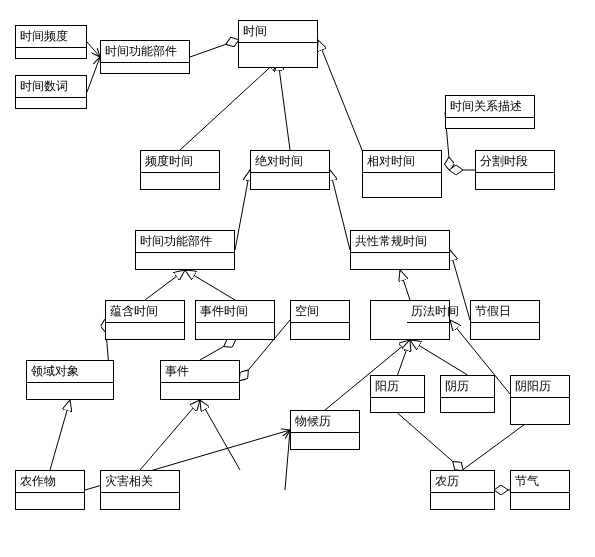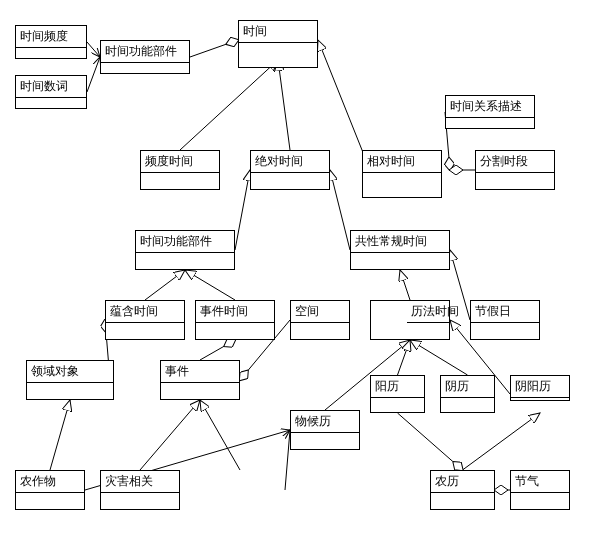--- a/index.html
+++ b/index.html
@@ -162,21 +162,21 @@
       <div class="body"></div>
     </div>
     <div class="box" style="left: 370px; top: 375px; width: 55px; height: 38px;">
       <div class="title">阳历</div>
       <div class="body"></div>
     </div>
     <div class="box" style="left: 440px; top: 375px; width: 55px; height: 38px;">
       <div class="title">阴历</div>
       <div class="body"></div>
     </div>
-    <div class="box" style="left: 510px; top: 375px; width: 60px; height: 26px;">
+    <div class="box" style="left: 510px; top: 375px; width: 60px; height: 50px;">
       <div class="title">阴阳历</div>
       <div class="body"></div>
     </div>
     <div class="box" style="left: 15px; top: 470px; width: 70px; height: 40px;">
       <div class="title">农作物</div>
       <div class="body"></div>
     </div>
     <div class="box" style="left: 100px; top: 470px; width: 80px; height: 40px;">
       <div class="title">灾害相关</div>
       <div class="body"></div>

